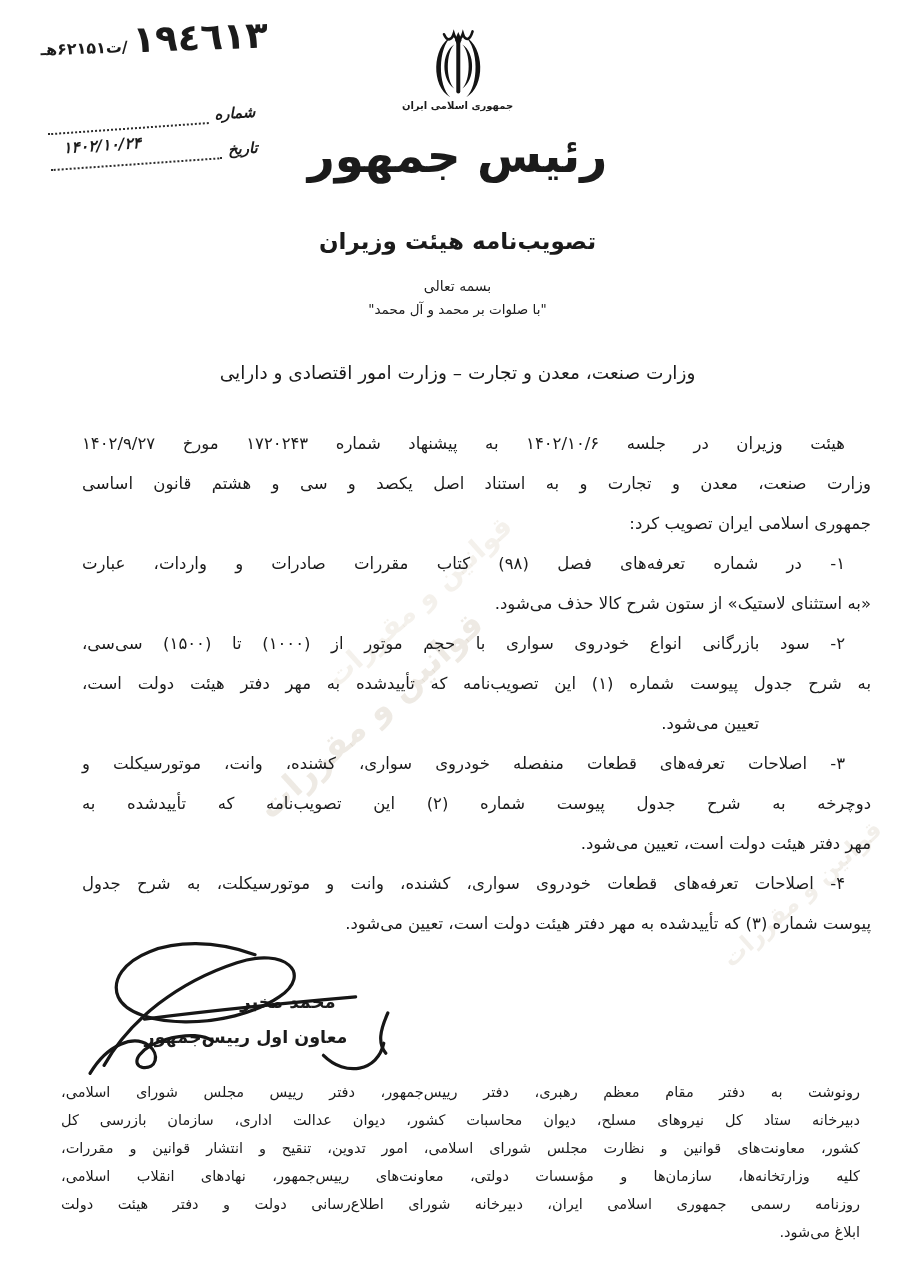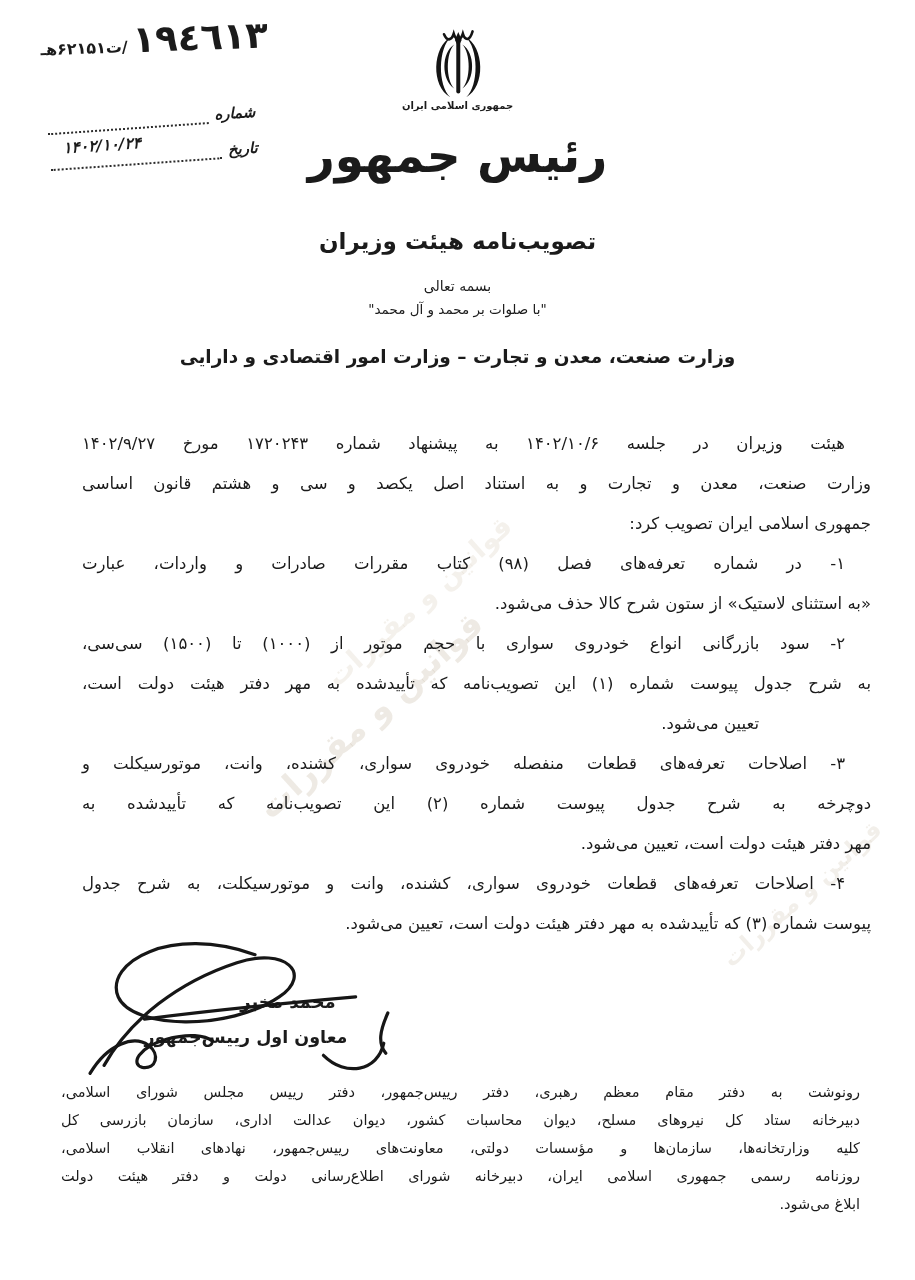--- a/index.html
+++ b/index.html
@@ -22,21 +22,21 @@
           font-style:italic;white-space:nowrap;}
 
   
   .cc{position:absolute;left:0;right:0;text-align:center;direction:rtl;}
   .emblem{position:absolute;left:428px;top:22px;width:60px;height:92px;}
   .country{top:100px;font-size:10px;font-weight:700;}
   .office{top:128px;font-size:47px;font-weight:700;letter-spacing:1px;}
   .doctype{top:228px;font-size:23px;font-weight:700;}
   .basmala{top:278px;font-size:14px;}
   .salawat{top:301px;font-size:13.5px;}
-  .addressee{top:346px;font-size:18.5px;font-weight:700;}
+  .addressee{top:362px;font-size:18.5px;font-weight:400;}
 
   
   .body-block{position:absolute;right:44px;left:82px;top:424px;direction:rtl;
               font-size:16.5px;line-height:40px;}
   .line{min-height:40px;}
   .j{text-align:justify;text-align-last:justify;}
   .r{text-align:right;}
   .indent{padding-right:26px;}
   .pull{padding-right:112px;}
 
@@ -135,18 +135,19 @@
       <path d="M58 84 C120 76 200 68 268 62"></path>
       <path d="M4 138 C22 108 48 100 62 110 C74 119 70 134 56 132 C44 129 52 112 80 104 C102 98 118 100 126 106"></path>
       <path d="M236 120 C258 142 290 136 296 108"></path>
       <path d="M300 78 C292 96 290 108 298 118"></path>
     </g>
   </svg>
 
   <div class="footer-block">
     <div class="f-line j">رونوشت به دفتر مقام معظم رهبری، دفتر رییس‌جمهور، دفتر رییس مجلس شورای اسلامی،</div>
     <div class="f-line j">دبیرخانه ستاد کل نیروهای مسلح، دیوان محاسبات کشور، دیوان عدالت اداری، سازمان بازرسی کل</div>
+    <div class="f-line j">کشور، معاونت‌های قوانین و نظارت مجلس شورای اسلامی، امور تدوین، تنقیح و انتشار قوانین و مقررات،</div>
     <div class="f-line j">کلیه وزارتخانه‌ها، سازمان‌ها و مؤسسات دولتی، معاونت‌های رییس‌جمهور، نهادهای انقلاب اسلامی،</div>
     <div class="f-line j">روزنامه رسمی جمهوری اسلامی ایران، دبیرخانه شورای اطلاع‌رسانی دولت و دفتر هیئت دولت</div>
     <div class="f-line r">ابلاغ می‌شود.</div>
   </div>
 
 </div>
 
 </body></html>

